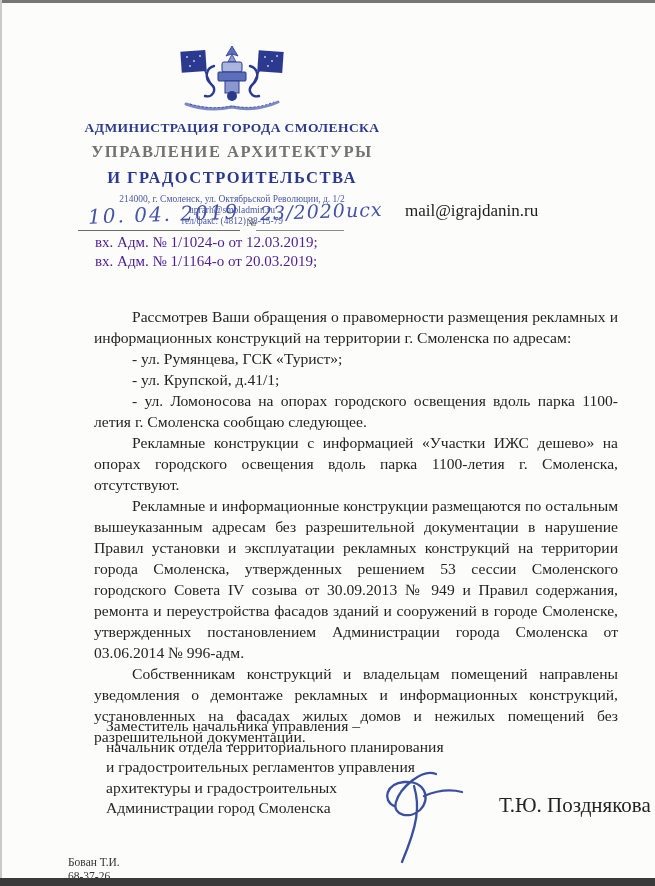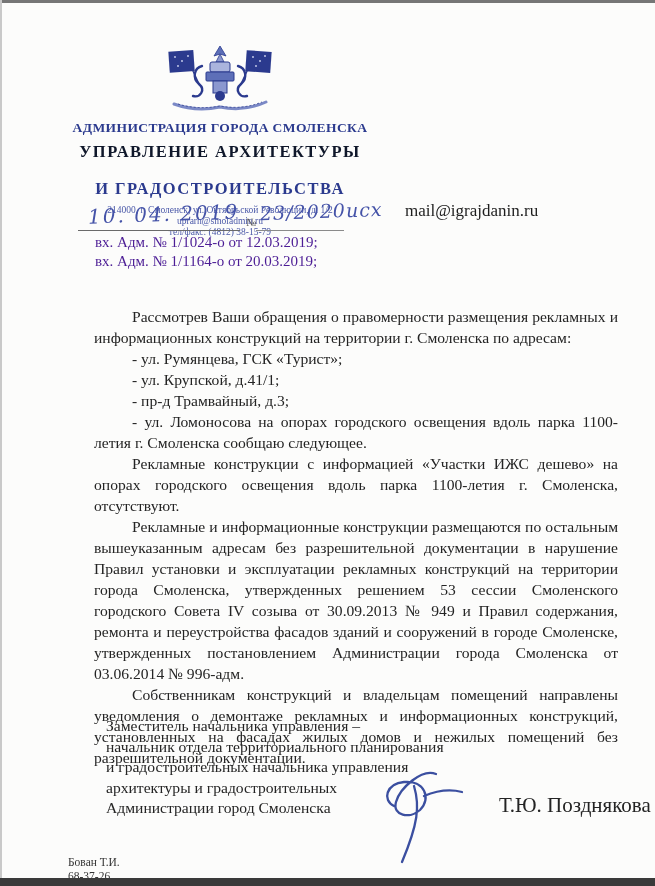--- a/index.html
+++ b/index.html
@@ -6,25 +6,25 @@
   .page{
     position:relative;width:655px;height:886px;margin:0 auto;
     background:#fcfcfb;overflow:hidden;
     font-family:"Liberation Serif", serif;color:#2b2b2b;
   }
   .edge-top{position:absolute;left:0;top:0;width:655px;height:3px;background:#4a4a4a;opacity:.75;}
   .edge-bottom{position:absolute;left:0;top:878px;width:655px;height:8px;background:#3a3a3a;}
   .edge-left{position:absolute;left:0;top:0;width:2px;height:886px;background:#c9c9c9;}
 
   
-  .letterhead{position:absolute;left:40px;top:44px;width:360px;text-align:center;}
+  .letterhead{position:absolute;left:52px;top:44px;width:360px;text-align:center;}
   .emblem{display:block;margin:0 auto 6px auto;}
   .org1{font-weight:bold;font-size:13.5px;letter-spacing:.4px;color:#2b3a8e;margin-top:2px;}
-  .org2{font-weight:bold;font-size:16.5px;letter-spacing:1.5px;color:#0f172a;margin-top:6px;}
-  .org3{font-weight:bold;font-size:16.5px;letter-spacing:1.5px;color:#2b3a8e;margin-top:17px;}
+  .org2{font-weight:bold;font-size:16.5px;letter-spacing:1.5px;color:#737373;margin-top:6px;}
+  .org3{font-weight:bold;font-size:16.5px;letter-spacing:1.5px;color:#2b3a8e;margin-top:6px;}
   .addr{font-size:9.5px;color:#4a58a8;margin-top:6px;}
   .addr2{font-size:9.5px;color:#4a58a8;margin-top:1px;}
 
   
   .hw{font-family:"DejaVu Serif", serif;font-style:italic;color:#4553a8;}
   .hw-date{position:absolute;left:88px;top:202px;font-size:20px;letter-spacing:2px;transform:rotate(-2deg);}
   .date-line{position:absolute;left:78px;top:230px;width:162px;border-top:1.5px solid #6a6a6a;}
   .no-label{position:absolute;left:246px;top:216px;font-size:11px;color:#555;}
   .hw-number{position:absolute;left:260px;top:200px;font-size:19px;letter-spacing:1px;transform:rotate(-2deg);}
   .num-line{position:absolute;left:256px;top:230px;width:88px;border-top:1.5px solid #8a8a8a;}
@@ -101,31 +101,30 @@
 
   <div class="in-refs">
     <div>вх. Адм.  № 1/1024-о от 12.03.2019;</div>
     <div>вх. Адм.  № 1/1164-о от 20.03.2019;</div>
   </div>
 
   <div class="body-text">
     <p>Рассмотрев Ваши обращения о правомерности размещения рекламных и информационных конструкций на территории г. Смоленска по адресам:</p>
     <p>- ул. Румянцева, ГСК «Турист»;</p>
     <p>- ул. Крупской, д.41/1;</p>
-    <p>- пр-д Трамвайный, д.3;</p>
     <p>-  ул. Ломоносова на опорах городского освещения вдоль парка 1100-летия г. Смоленска сообщаю следующее.</p>
     <p>Рекламные конструкции с информацией «Участки ИЖС дешево» на опорах городского освещения вдоль парка 1100-летия г. Смоленска, отсутствуют.</p>
     <p>Рекламные и информационные конструкции размещаются по остальным вышеуказанным адресам без разрешительной документации в нарушение Правил установки и эксплуатации рекламных конструкций на территории города Смоленска, утвержденных решением 53 сессии Смоленского городского Совета IV созыва от 30.09.2013 № 949 и Правил содержания, ремонта и переустройства фасадов зданий и сооружений в городе Смоленске, утвержденных постановлением Администрации города Смоленска от 03.06.2014 № 996-адм.</p>
     <p>Собственникам конструкций и владельцам помещений направлены уведомления о демонтаже рекламных и информационных конструкций, установленных на фасадах жилых домов и нежилых помещений без разрешительной документации.</p>
   </div>
 
   <div class="sig-block">
     <div>Заместитель начальника управления –</div>
     <div>начальник отдела территориального планирования</div>
-    <div>и градостроительных начальника управления</div>
+    <div>и градостроительных регламентов управления</div>
     <div>архитектуры и градостроительных</div>
     <div>Администрации город Смоленска</div>
   </div>
 
   <svg class="autograph" width="95" height="110" viewBox="0 0 95 110">
     <path d="M16 48 C4 42 8 26 26 24 C46 22 54 40 42 52 C32 61 14 58 18 44 C22 30 44 10 58 16
              M36 28 C42 48 40 66 24 104
              M46 38 C58 33 72 31 84 34" fill="none" stroke="#3b4fa0" stroke-width="2.3" stroke-linecap="round"></path>
   </svg>
   <div class="sig-name">Т.Ю. Позднякова</div>

